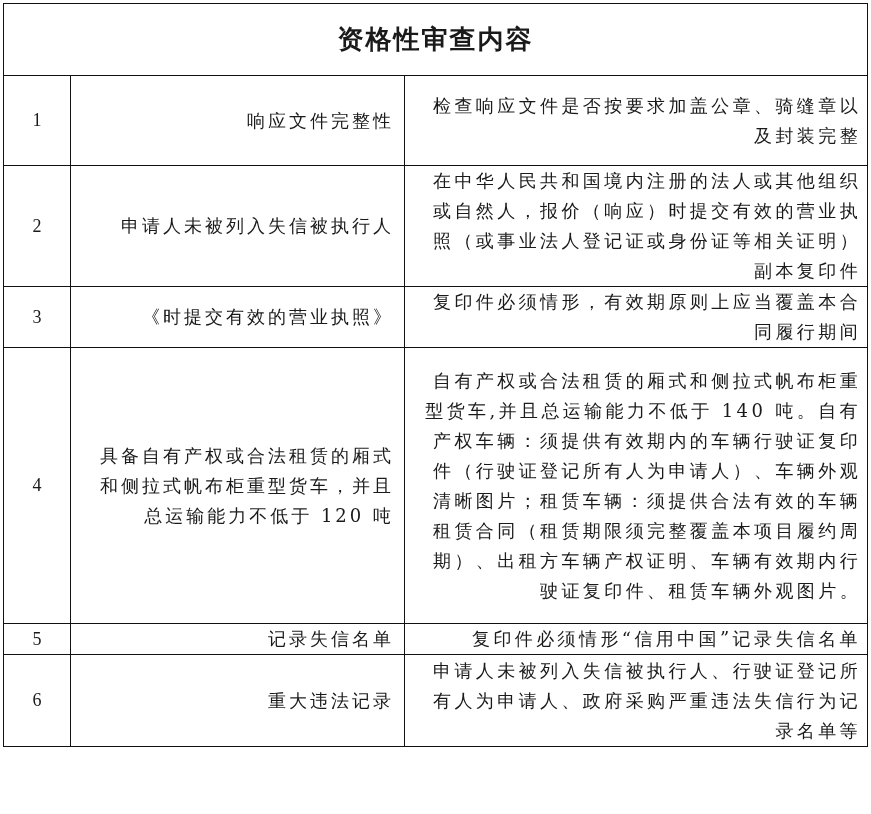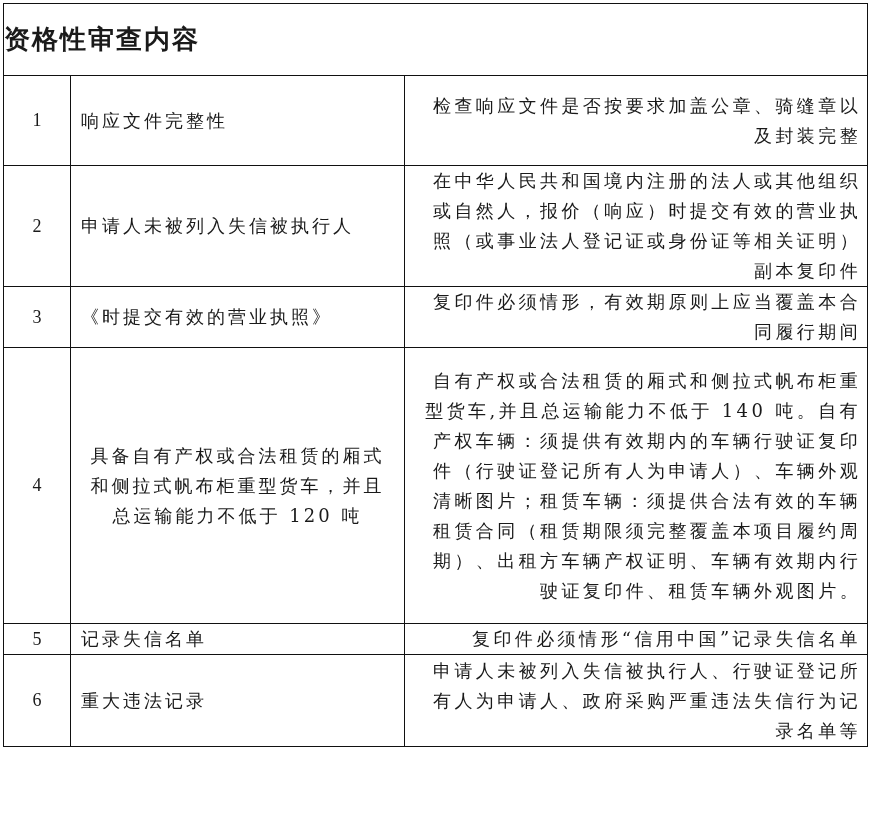--- a/index.html
+++ b/index.html
@@ -8,28 +8,28 @@
   table.review {
     position: absolute; left: 3px; top: 3px;
     width: 864px; border-collapse: collapse; table-layout: fixed;
   }
   table.review td, table.review th {
     border: 1.5px solid #111;
     padding: 0;
     vertical-align: middle;
   }
   .title-cell {
-    height: 71px; text-align: left; font-size: 26px; font-weight: bold;
+    height: 71px; text-align: center; font-size: 26px; font-weight: bold;
     letter-spacing: 2px;
   }
   .hdr { height: 62px; font-size: 19px; font-weight: bold; text-align: center; letter-spacing: 1px; }
   .hdr-no { font-size: 19px; font-weight: bold; text-align: center; line-height: 27px; }
   .no { text-align: center; font-size: 18px; font-family: "Liberation Serif", serif; }
-  .req { text-align: left; font-size: 18px; letter-spacing: 3px; padding: 0 10px !important; line-height: 30px; }
-  .req.left { text-align: center; }
+  .req { text-align: right; font-size: 18px; letter-spacing: 3px; padding: 0 10px !important; line-height: 30px; }
+  .req.left { text-align: right; }
   .desc { text-align: right; font-size: 18px; letter-spacing: 3.4px; line-height: 30px; padding: 0 6px 0 11px !important; }
 </style>
 </head>
 <body>
 
 <table class="review">
   <colgroup>
     <col style="width:67px">
     <col style="width:334px">
     <col style="width:463px">

